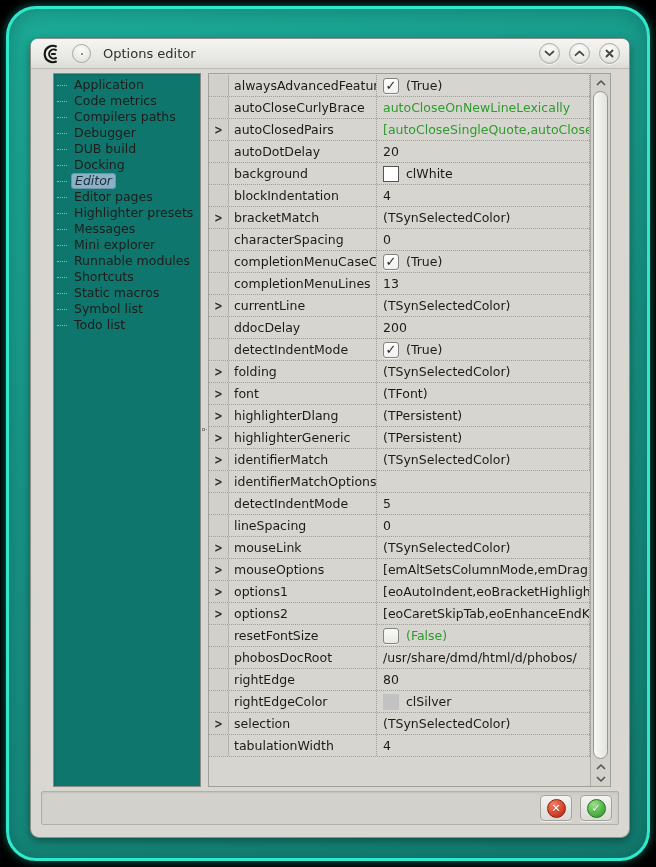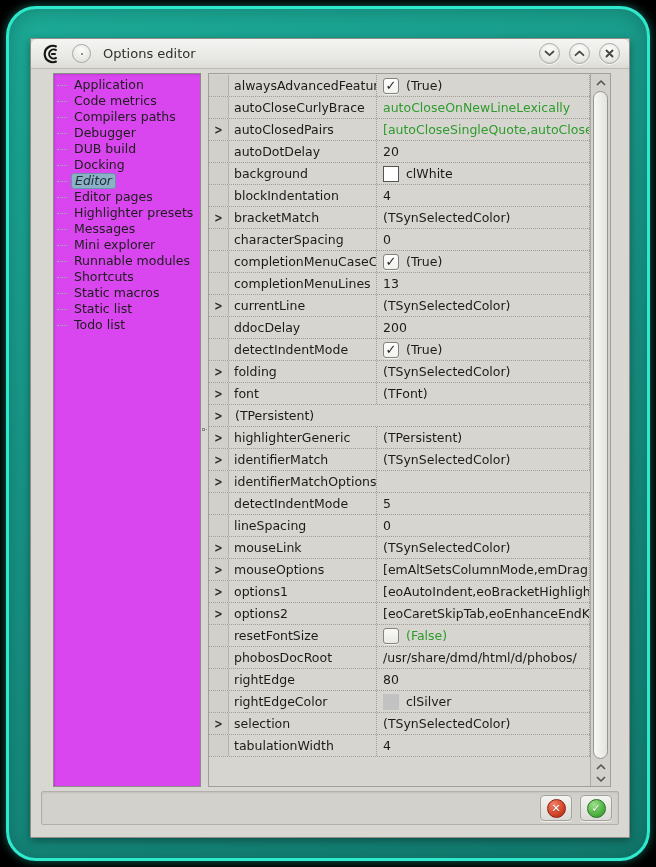--- a/index.html
+++ b/index.html
@@ -8,21 +8,21 @@
   body { position:relative; }
 
   
   .frame { position:absolute; left:6px; top:6px; width:644px; height:855px;
            border-radius:30px; border:3px solid #2fe9cd;
            background:linear-gradient(155deg,#1cab97 0%,#179183 55%,#137e72 100%);
            box-shadow:0 0 10px rgba(47,233,205,.45), inset 0 0 22px rgba(0,55,45,.35); }
 
   
   .window { position:absolute; left:30px; top:38px; width:600px; height:800px;
-            background:#d9d7d1; border:1px solid #8f8e88; border-radius:1px;
+            background:#d9d7d1; border:1px solid #8f8e88; border-radius:9px;
             box-shadow:0 3px 10px rgba(0,0,0,.4); }
 
   
   .titlebar { position:absolute; left:0; top:0; right:0; height:30px;
               border-radius:6px 6px 0 0;
               background:linear-gradient(#f5f5f3,#e6e6e2 70%,#dcdcd7);
               border-bottom:1px solid #bcbbb5; display:flex; align-items:center; }
   .logo { width:20px; height:20px; margin-left:12px; }
   .menu-btn { width:19px; height:19px; margin-left:9px; border-radius:50%;
               border:1px solid #a9a8a2; background:radial-gradient(circle at 50% 32%,#fcfcfb,#dddcd8);
@@ -32,21 +32,21 @@
   .title-text { margin-left:12px; font-size:13px; color:#30302d; }
   .tb-buttons { margin-left:auto; margin-right:9px; display:flex; gap:9px; }
   .tb-btn { width:21px; height:21px; border-radius:50%; border:1px solid #a9a8a2;
             background:radial-gradient(circle at 50% 30%,#fdfdfc,#dcdcd7);
             display:flex; align-items:center; justify-content:center; cursor:pointer;
             box-shadow:0 1px 1px rgba(255,255,255,.8), inset 0 -1px 1px rgba(0,0,0,.06); }
   .tb-btn svg { display:block; }
 
   
   .sidebar { position:absolute; left:22px; top:34px; width:148px; height:714px;
-             background:#d946ef; border:1px solid #8b8a84;
+             background:#0f766e; border:1px solid #8b8a84;
              box-shadow:inset 1px 1px 2px rgba(0,0,0,.12); overflow:hidden; padding-top:3px; }
   .side-item { position:relative; height:16px; line-height:16px; font-size:12.5px;
                color:#1d1d1b; padding-left:17px; white-space:nowrap; cursor:pointer; }
   .side-item::before { content:""; position:absolute; left:3px; top:8px; width:10px;
                        border-top:1px dotted #9fb0b6; }
   .side-item .lbl { display:inline-block; padding:0 3px; border-radius:3px; }
   .side-item.selected .lbl { background:#8bb1c7; border:1px solid #6b93ab; color:#1f2d35;
                              line-height:14px;font-style:italic; }
 
   
@@ -148,21 +148,21 @@
       <div class="side-item"><span class="lbl">DUB build</span></div>
       <div class="side-item"><span class="lbl">Docking</span></div>
       <div class="side-item selected"><span class="lbl">Editor</span></div>
       <div class="side-item"><span class="lbl">Editor pages</span></div>
       <div class="side-item"><span class="lbl">Highlighter presets</span></div>
       <div class="side-item"><span class="lbl">Messages</span></div>
       <div class="side-item"><span class="lbl">Mini explorer</span></div>
       <div class="side-item"><span class="lbl">Runnable modules</span></div>
       <div class="side-item"><span class="lbl">Shortcuts</span></div>
       <div class="side-item"><span class="lbl">Static macros</span></div>
-      <div class="side-item"><span class="lbl">Static list</span></div>
+      <div class="side-item"><span class="lbl">Symbol list</span></div>
       <div class="side-item"><span class="lbl">Todo list</span></div>
     </div>
 
   <div class="splitter"></div>
 
   <div class="grid">
     <div class="rows">
         <div class="prow">
     <div class="cell-gutter">
       <span class="exp" style="visibility: hidden;">&gt;</span>
@@ -343,20 +343,23 @@
       <span>font</span>
     </div>
     <div class="cell-value">
 
       <span class="val">(TFont)</span>
     </div>
   </div>
         <div class="prow">
     <div class="cell-gutter">
       <span class="exp" style="visibility: visible;">&gt;</span>
+    </div>
+    <div class="cell-name">
+      <span>highlighterDlang</span>
     </div>
     <div class="cell-value">
 
       <span class="val">(TPersistent)</span>
     </div>
   </div>
         <div class="prow">
     <div class="cell-gutter">
       <span class="exp" style="visibility: visible;">&gt;</span>
     </div>

